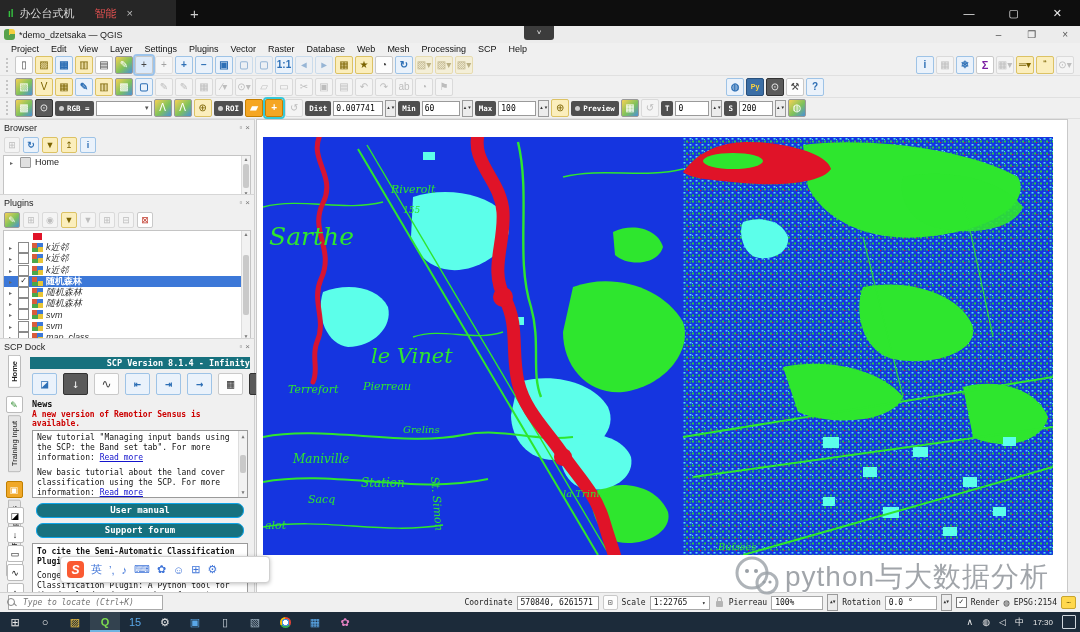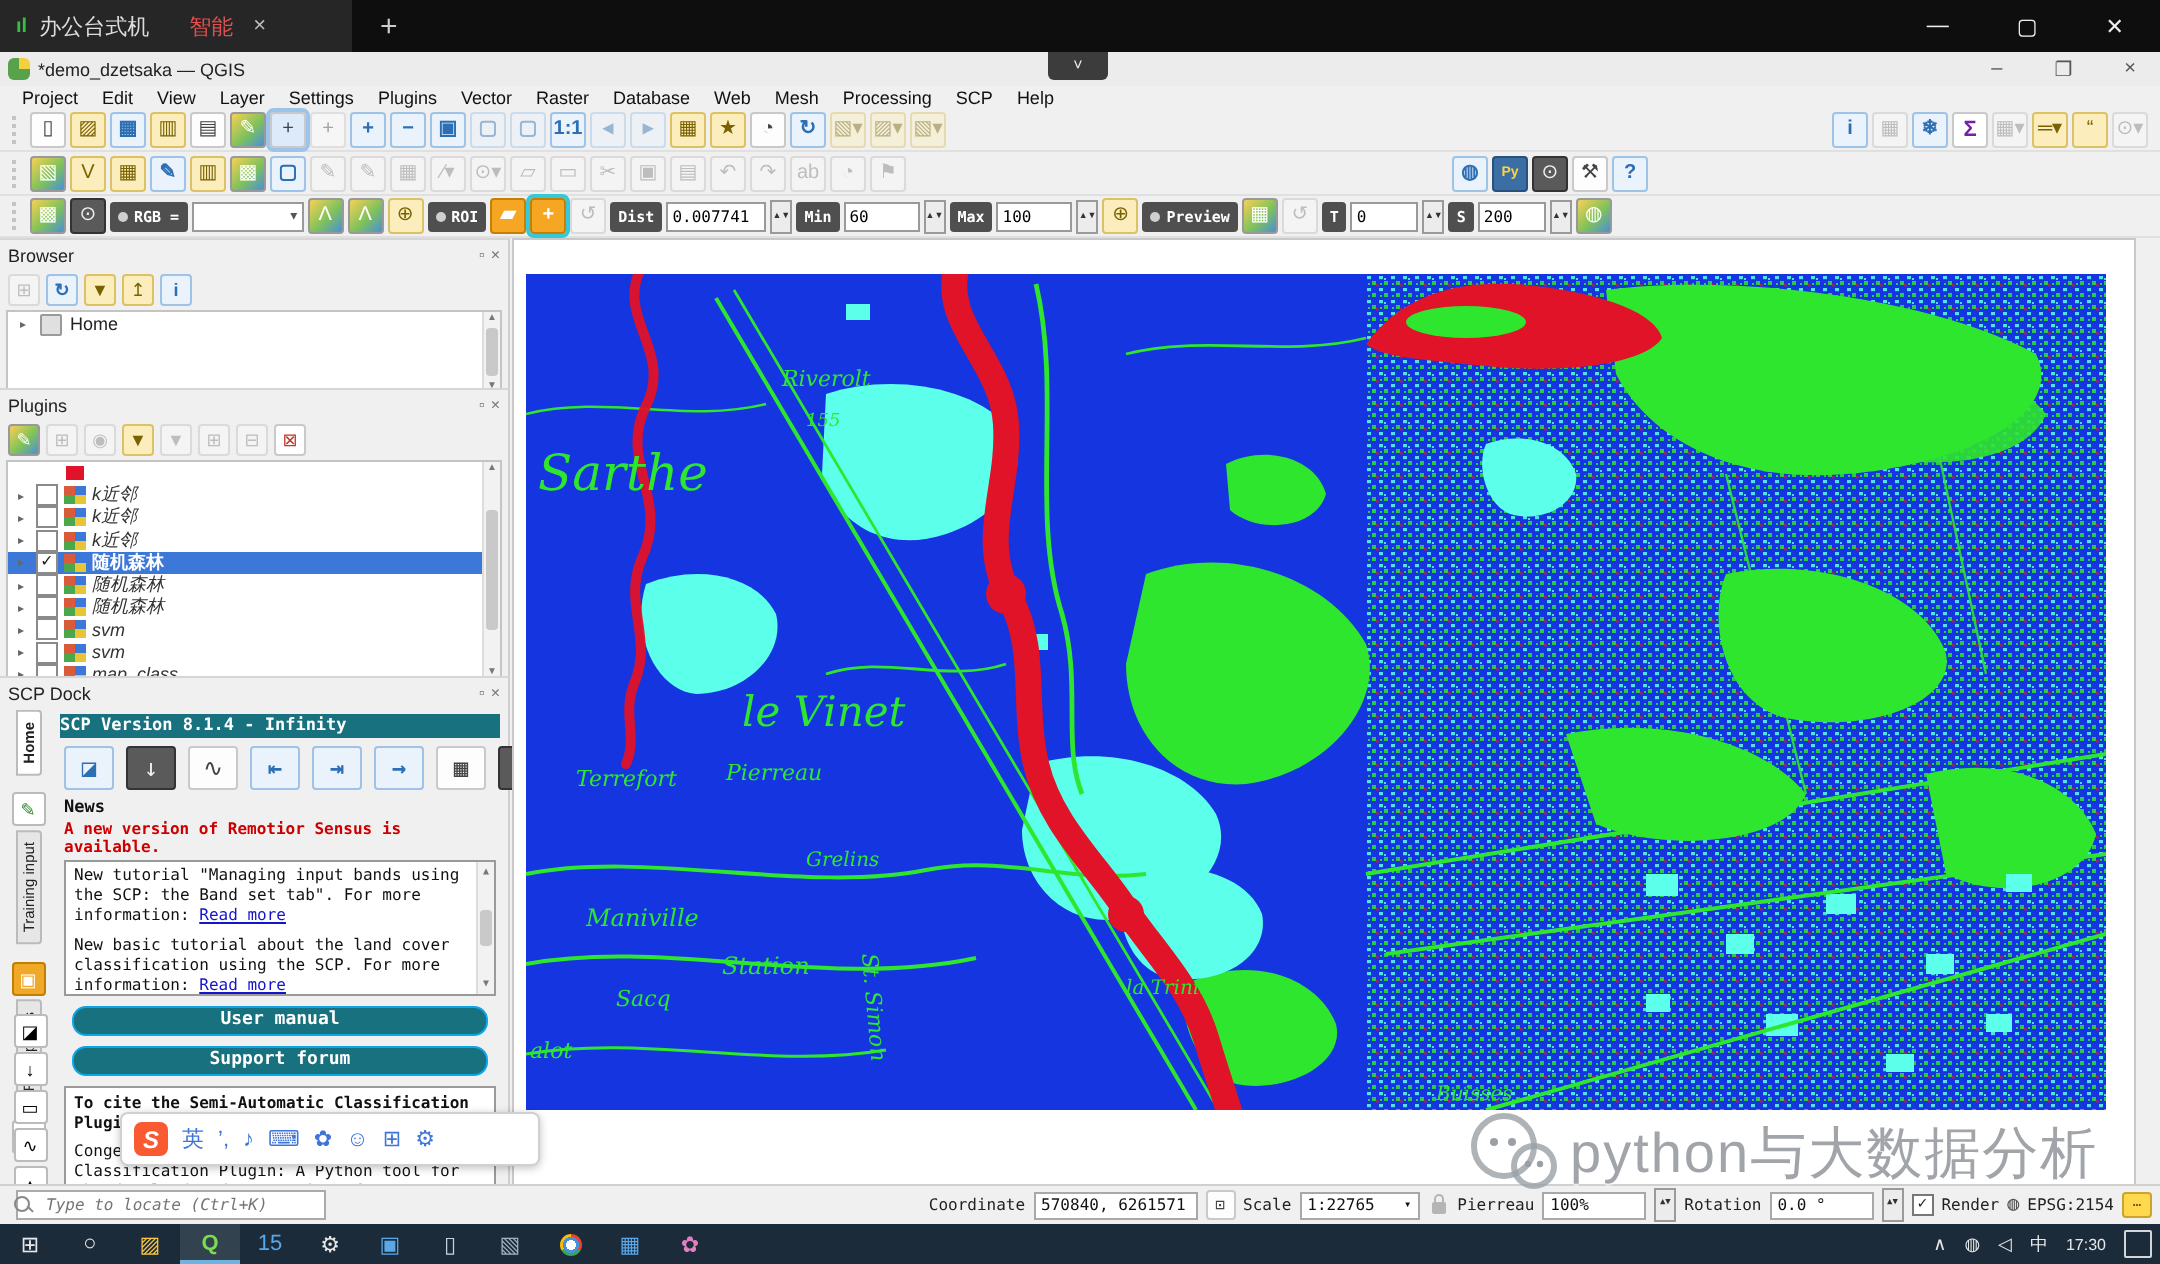--- a/index.html
+++ b/index.html
@@ -80,21 +80,21 @@
   
   #scpdock{top:338px;height:254px}
   #vtabs{position:absolute;left:2px;top:16px;width:24px;bottom:2px;display:flex;flex-direction:column;align-items:center;gap:2px;overflow:hidden}
   .vtab{writing-mode:vertical-rl;transform:rotate(180deg);font-size:7.5px;color:#222;background:#e6e6e6;
         border:1px solid #bbb;border-radius:2px 0 0 2px;padding:5px 1px;cursor:pointer}
   .vtab.sel{background:#fff;font-weight:bold}
   .vico{width:15px;height:15px;font-size:9px;display:flex;align-items:center;justify-content:center;
         border:1px solid #bbb;background:#fff;border-radius:2px;cursor:pointer}
   .vico.gicon{color:#2e8b2e}.vico.oicon{color:#fff;background:#f0a828;border-color:#c07f00}.vico.xicon{color:#2e8b2e;font-weight:bold}
   #scpcontent{position:absolute;left:28px;right:2px;top:16px;bottom:2px;font-family:"DejaVu Sans Mono",monospace}
-  #verbar{background:#17717e;color:#fff;font:bold 8.5px "DejaVu Sans Mono",monospace;text-align:left;
+  #verbar{background:#17717e;color:#fff;font:bold 8.5px "DejaVu Sans Mono",monospace;text-align:right;
           height:12px;line-height:12px;margin:2px 2px 4px 2px}
   #scpicons{display:flex;gap:6px;padding:0 4px 4px 4px}
   #scpicons .ico{width:23px;height:20px;font-size:12px}
   .newslbl{font:bold 8.5px "DejaVu Sans Mono",monospace;color:#111;padding-left:4px}
   .newsalert{font:bold 8px "DejaVu Sans Mono",monospace;color:#cc0000;padding:1px 4px}
   #newsbox{background:#fff;border:1px solid #9a9a9a;margin:1px 4px;height:62px;position:relative;
            font:8px "DejaVu Sans Mono",monospace;color:#111;padding:2px 12px 2px 4px;overflow:hidden;line-height:10px}
   .news-item{margin-bottom:5px}
   a.rm{color:#1414cc;text-decoration:underline;cursor:pointer}
   .tealbtn{display:block;background:#17717e;color:#fff;font:bold 9px "DejaVu Sans Mono",monospace;text-align:center;

